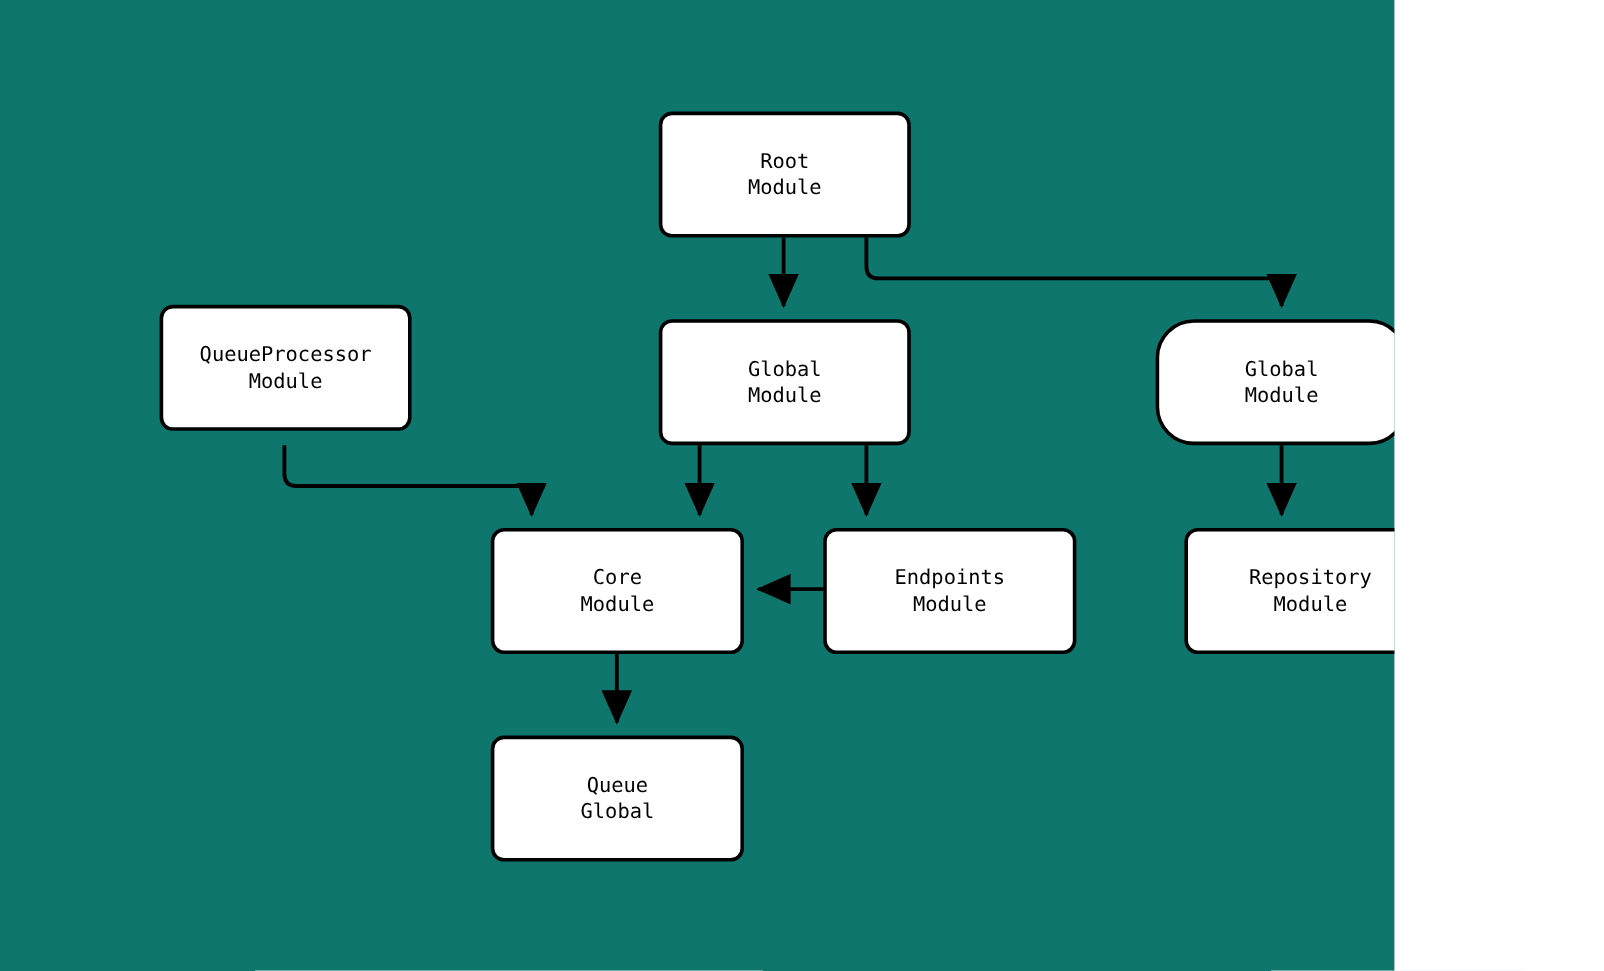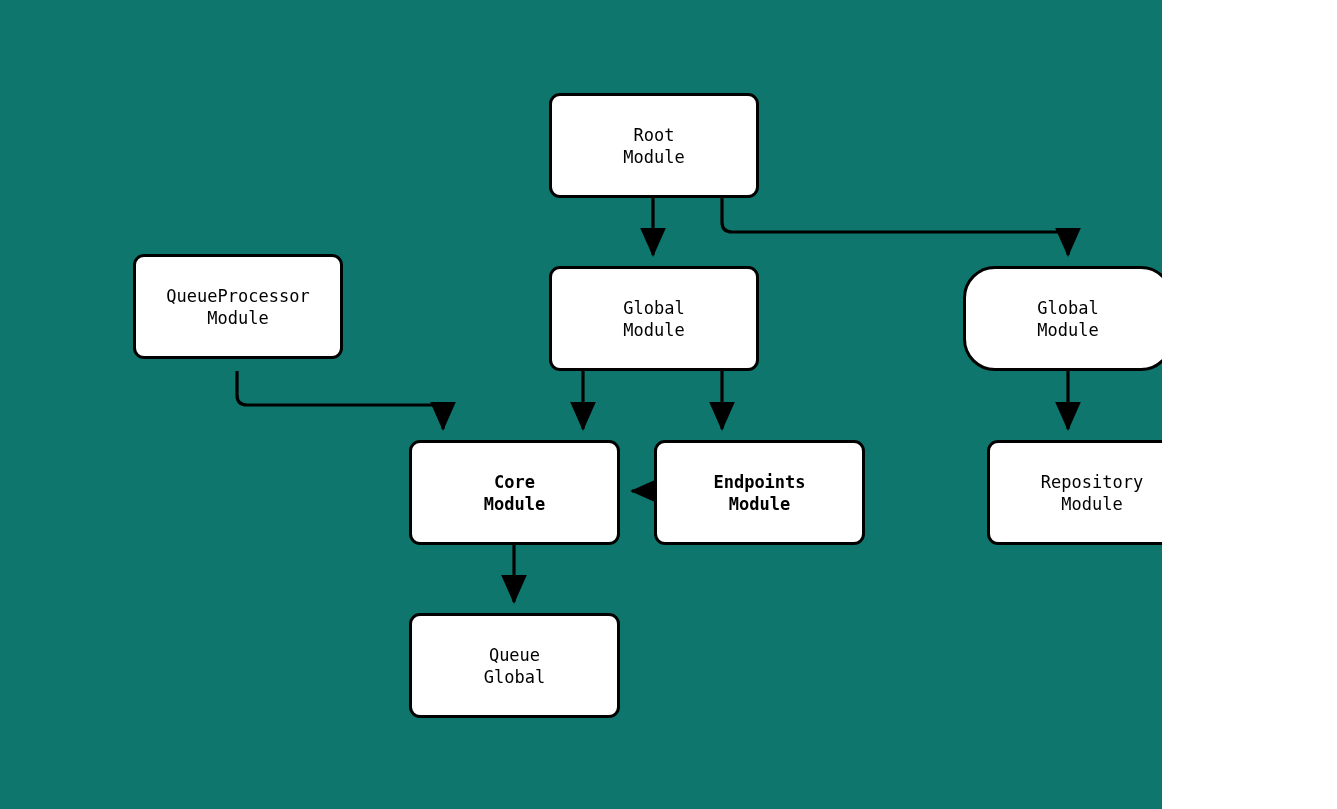--- a/index.html
+++ b/index.html
@@ -89,26 +89,26 @@
   <div class="node" style="left:549px; top:266px; width:210px; height:105px;">
     <div class="node-label">Global
 Module</div>
   </div>
 
   <div class="node" style="left:963px; top:266px; width:210px; height:105px;border-radius:32px;">
     <div class="node-label">Global
 Module</div>
   </div>
 
-  <div class="node" style="left:409px; top:440px; width:211px; height:105px;font-weight:bold;">
+  <div class="node" style="left:409px; top:440px; width:211px; height:105px;">
     <div class="node-label">Core
 Module</div>
   </div>
 
-  <div class="node" style="left:654px; top:440px; width:211px; height:105px;font-weight:bold;">
+  <div class="node" style="left:686px; top:440px; width:211px; height:105px;">
     <div class="node-label">Endpoints
 Module</div>
   </div>
 
   <div class="node" style="left:963px; top:440px; width:210px; height:105px;margin-left:24px;">
     <div class="node-label">Repository
 Module</div>
   </div>
 
   <div class="node" style="left:409px; top:613px; width:211px; height:105px;">

